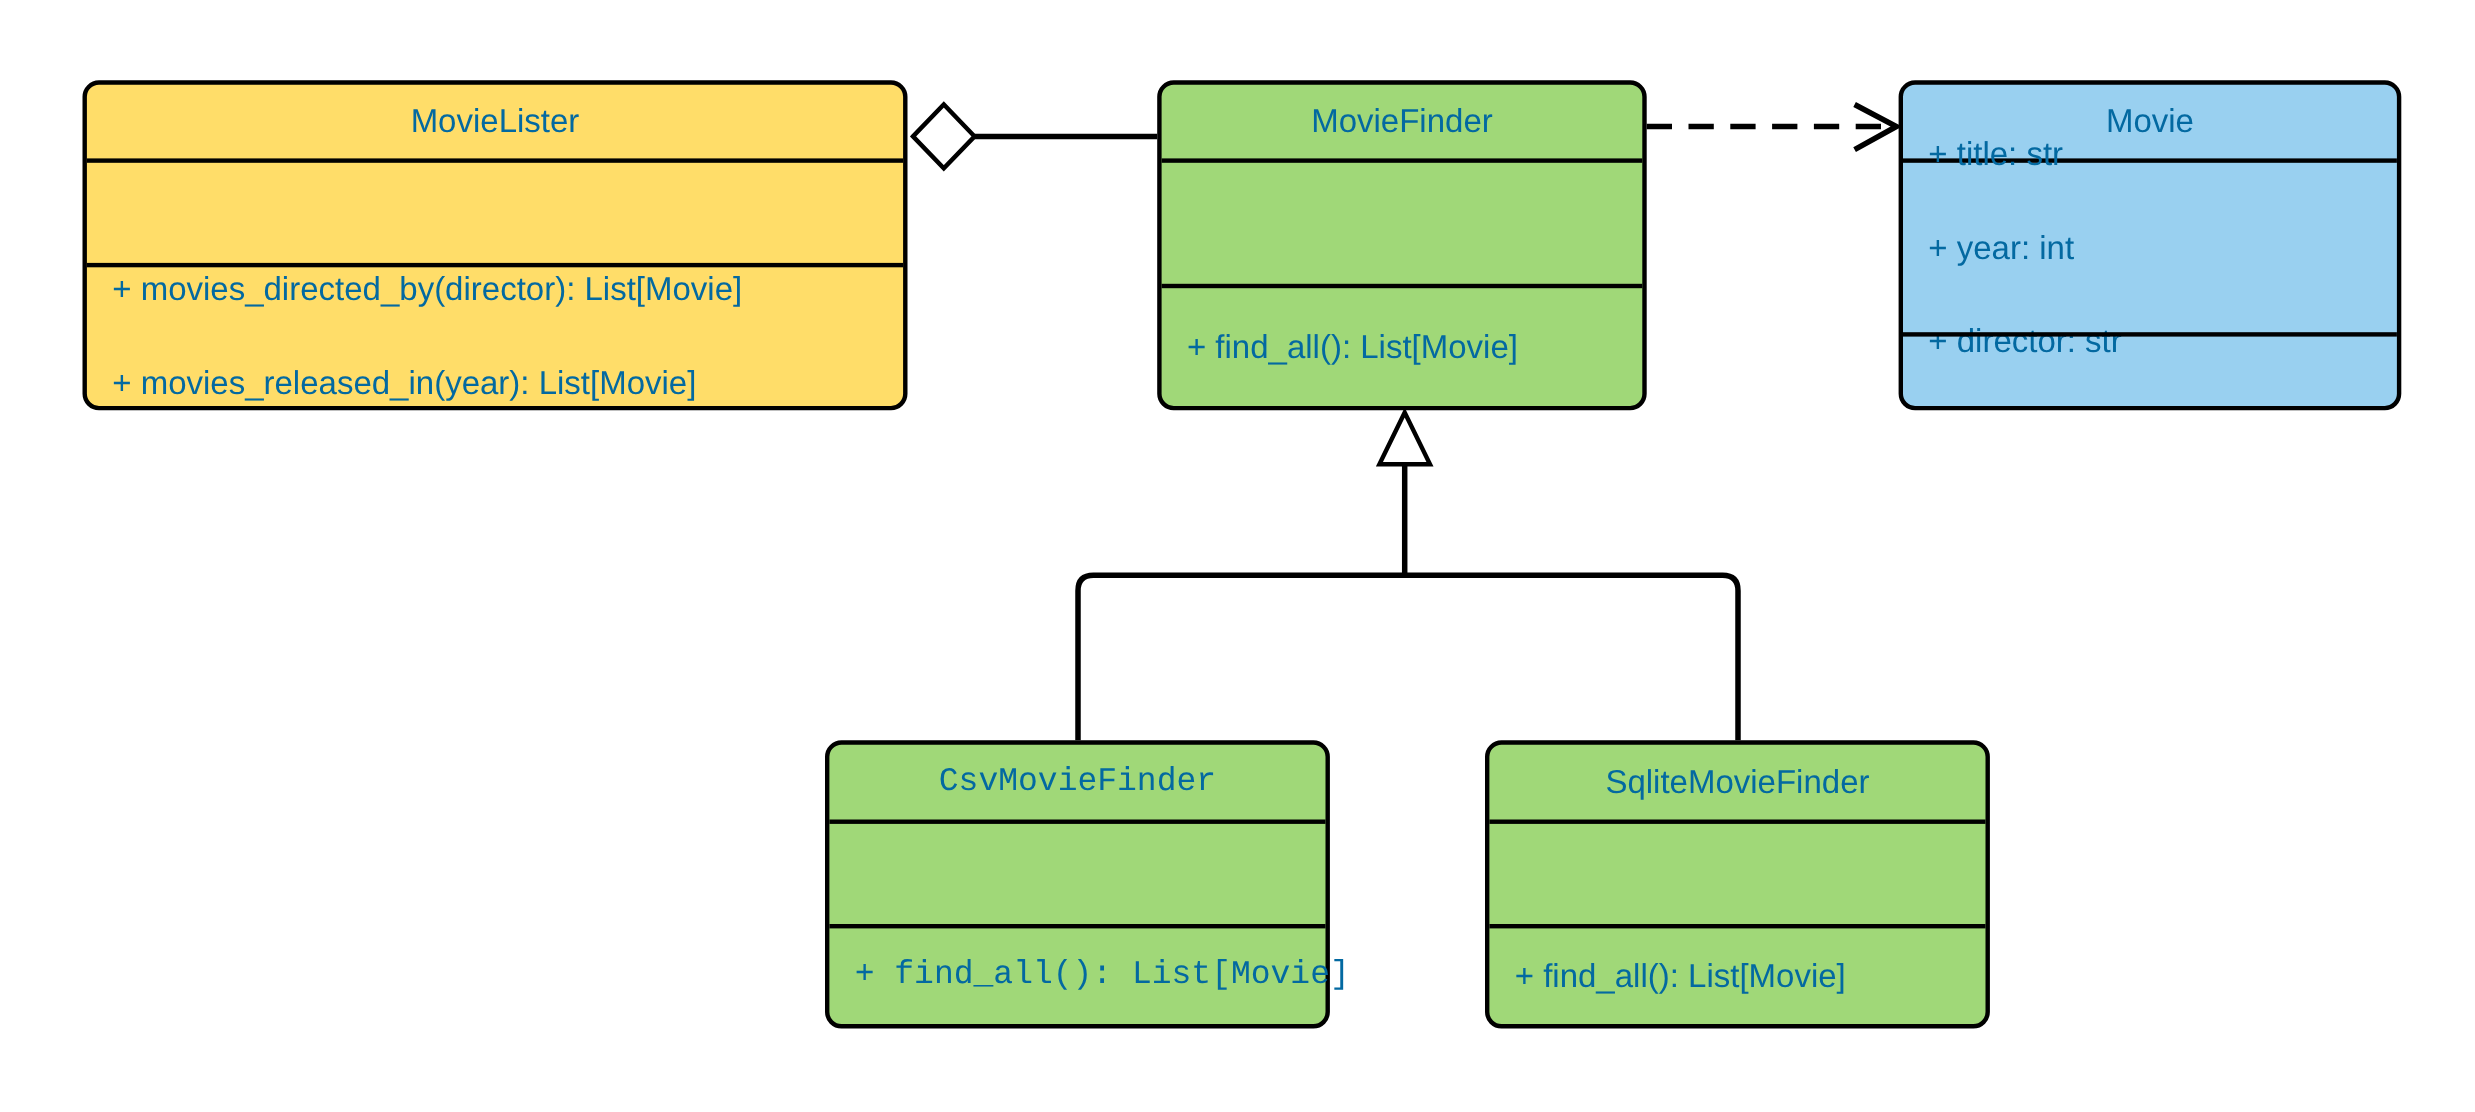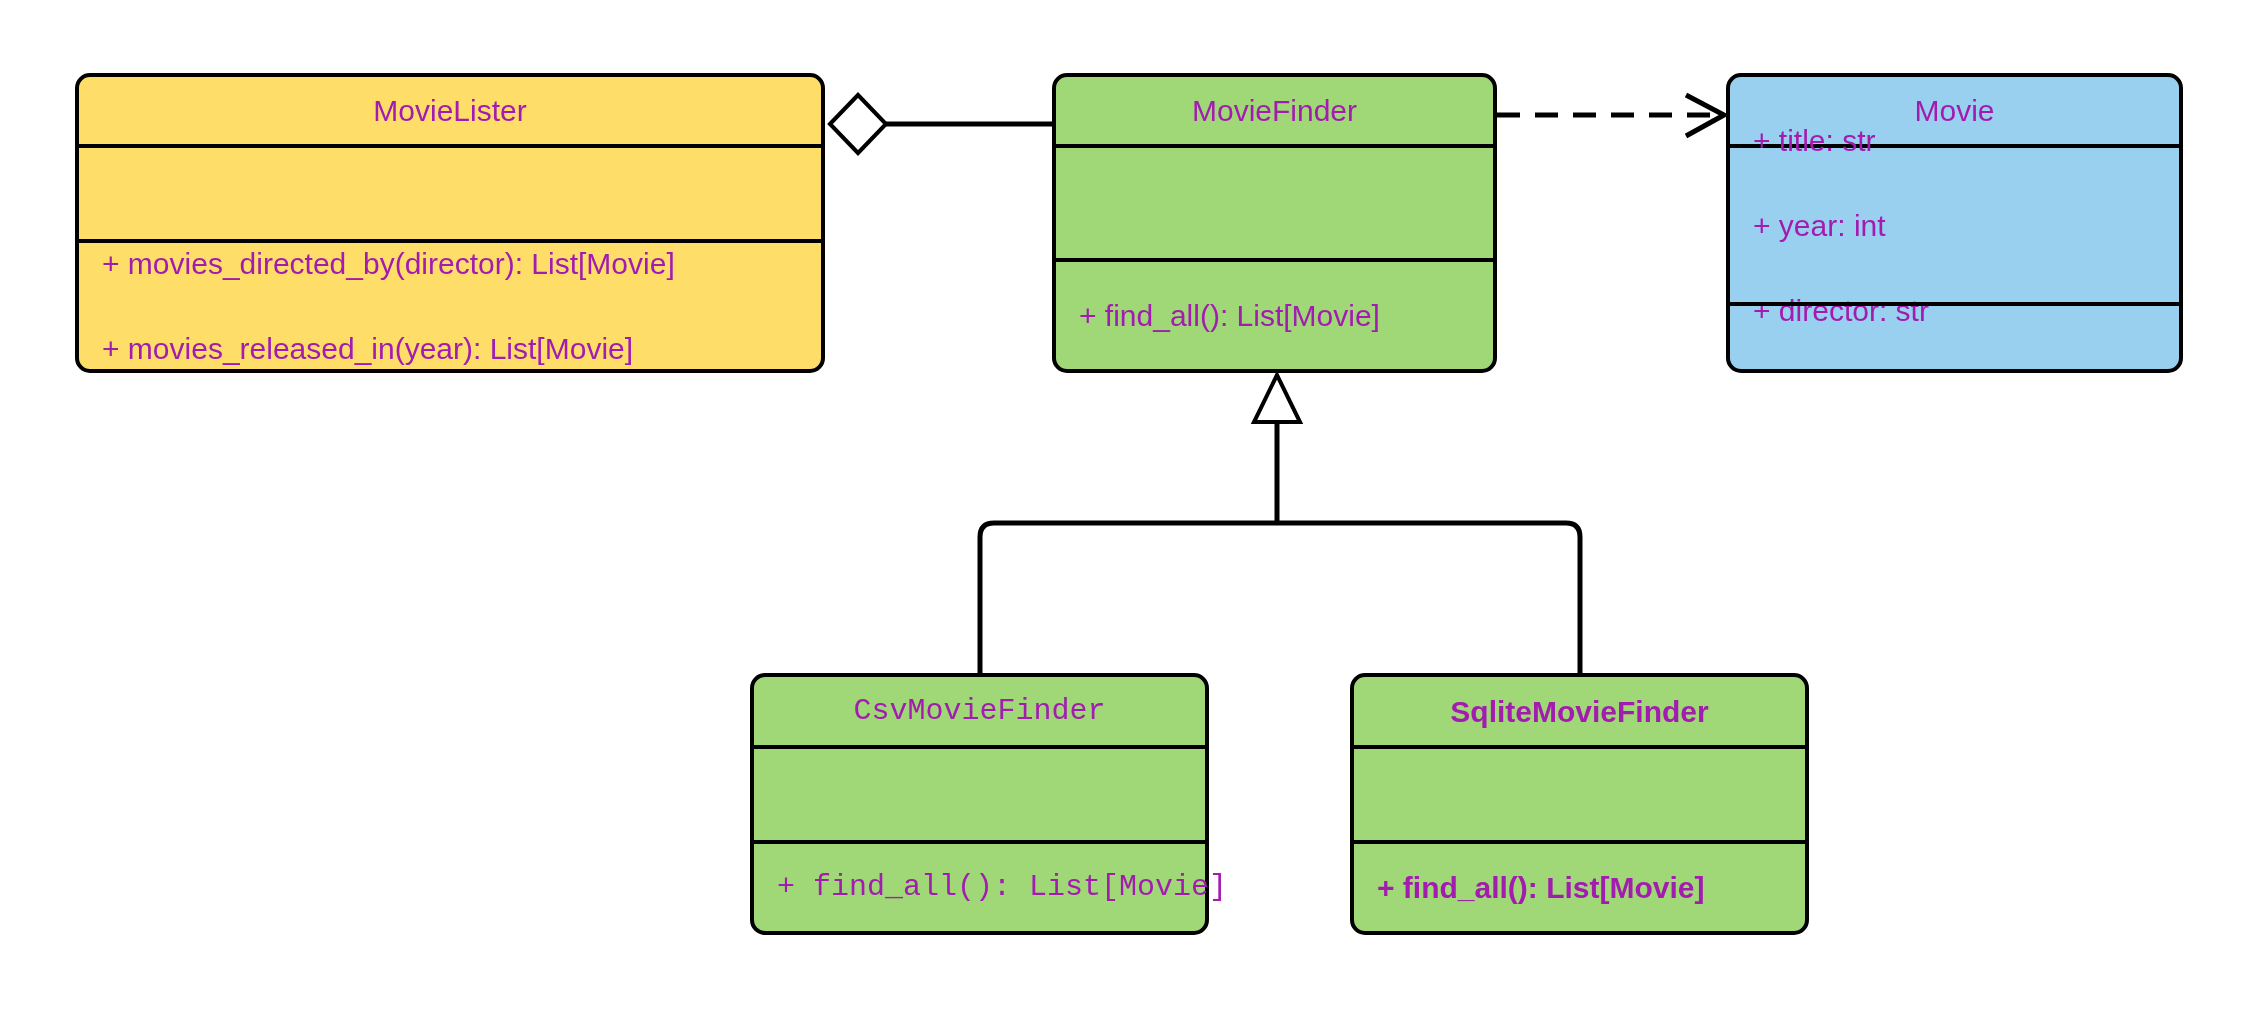--- a/index.html
+++ b/index.html
@@ -1,21 +1,21 @@
 <!DOCTYPE html>
 <html><head>
 <meta charset="utf-8">
 <style>
   html,body{margin:0;padding:0;background:#ffffff;}
   .canvas{
     position:relative;
     width:2250px;height:1011px;
     background:#ffffff;
     font-family:"Liberation Sans", sans-serif;
-    color:#a21caf;
+    color:#0369a1;
     overflow:hidden;
   }
   .edges{position:absolute;left:0;top:0;width:2250px;height:1011px;}
   .uml-class{
     position:absolute;
     box-sizing:border-box;
     border:4px solid #000;
     border-radius:15px;
     display:flex;
     flex-direction:column;
@@ -40,21 +40,21 @@
   #box-movielister .sec-attrs{height:95px;}
   #box-moviefinder{left:1052px;top:73px;width:445px;height:300px;justify-content:space-between;}
   #box-moviefinder .uml-title{height:67px;}
   #box-moviefinder .sec-attrs{height:114px;}
   #box-movie{left:1726px;top:73px;width:457px;height:300px;}
   #box-movie .uml-title{height:67px;}
   #box-movie .sec-attrs{height:158px;}
   #box-csvmoviefinder{left:750px;top:673px;width:459px;height:262px;}
   #box-csvmoviefinder .uml-title{height:68px;}
   #box-csvmoviefinder .sec-attrs{height:95px;}
-  #box-sqlitemoviefinder{left:1350px;top:673px;width:459px;height:262px;font-weight:bold;}
+  #box-sqlitemoviefinder{left:1350px;top:673px;width:459px;height:262px;}
   #box-sqlitemoviefinder .uml-title{height:68px;}
   #box-sqlitemoviefinder .sec-attrs{height:95px;}
   .member{white-space:nowrap;}
 </style>
 </head>
 <body>
 
 <div class="canvas">
 
   <svg class="edges" width="2250" height="1011" viewBox="0 0 2250 1011" fill="none" stroke="#000000" xmlns="http://www.w3.org/2000/svg">

